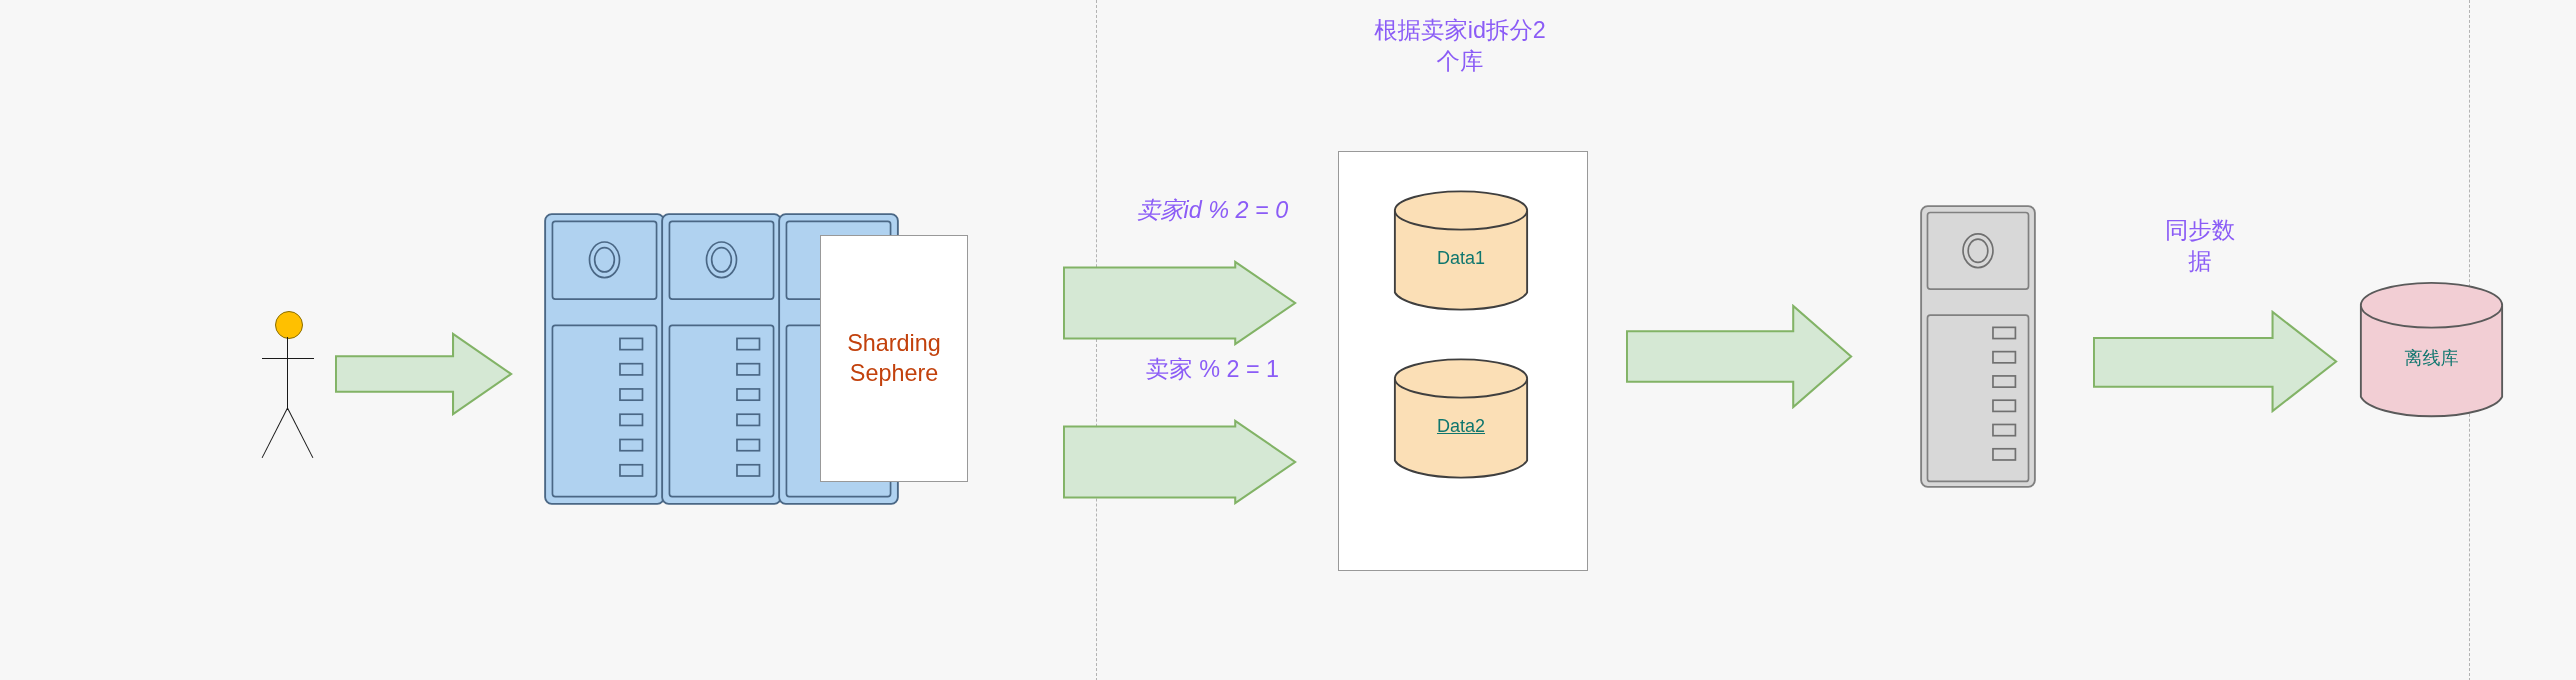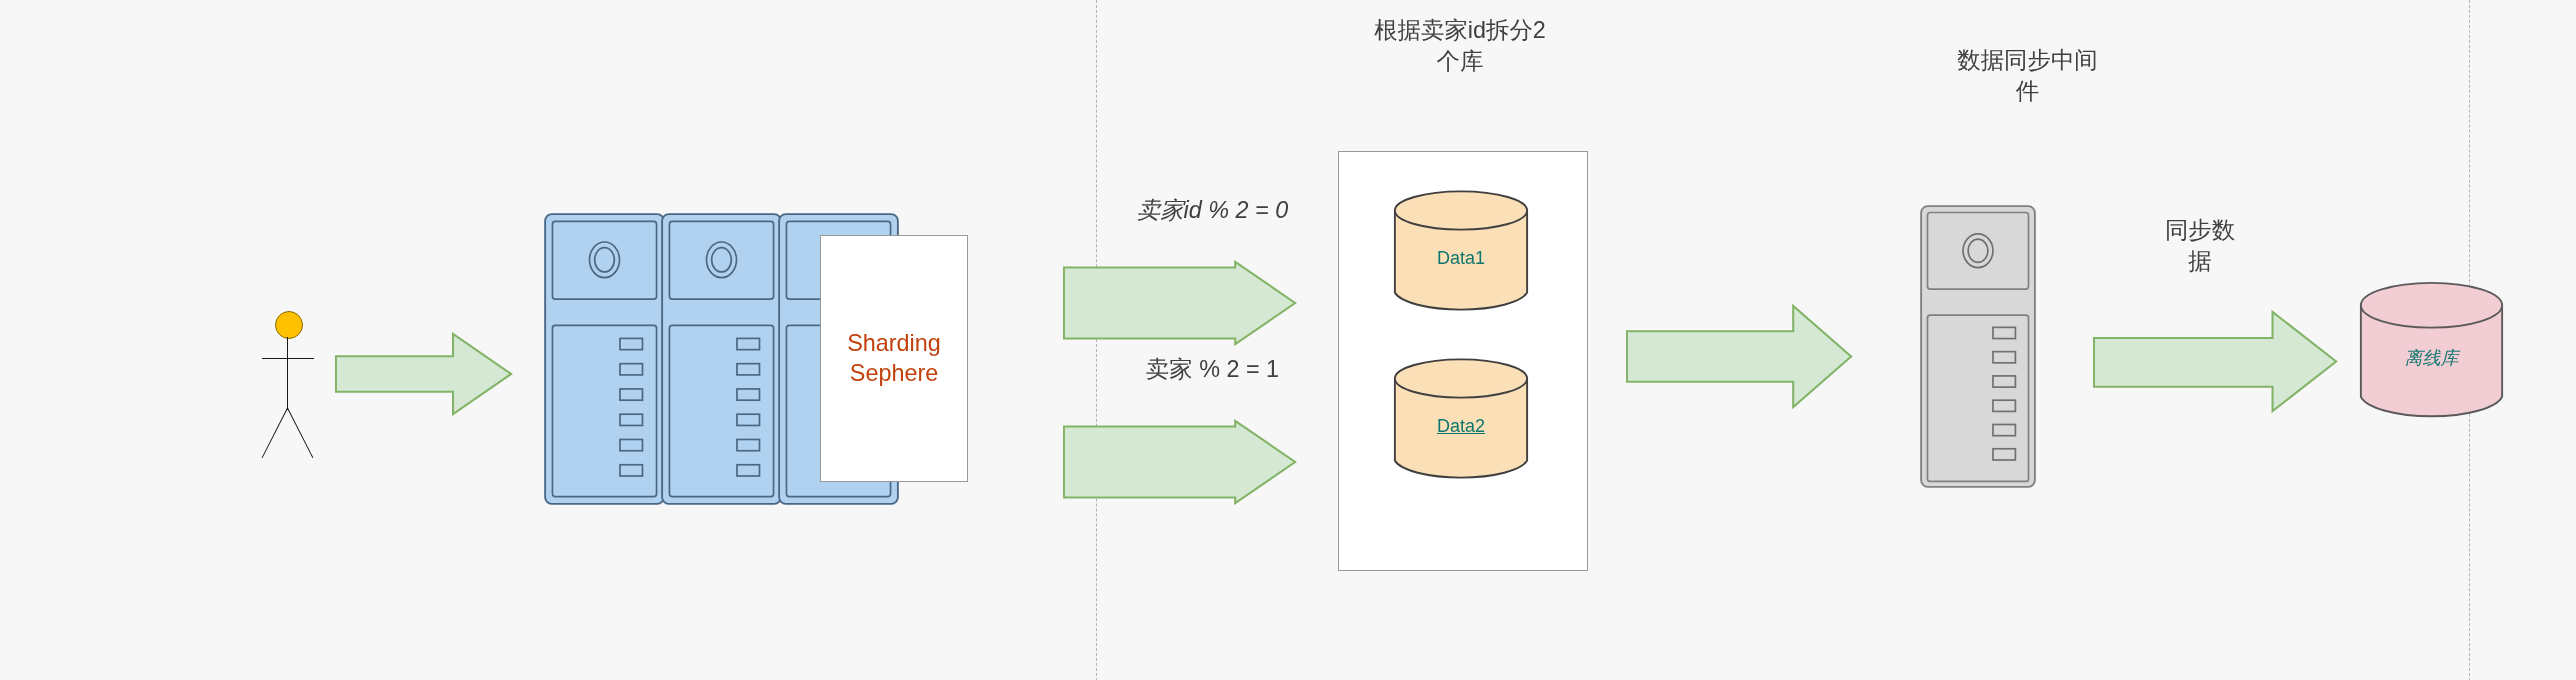--- a/index.html
+++ b/index.html
@@ -97,21 +97,21 @@
     position: absolute;
     left: 0; right: 0;
     text-align: center;
     color: #0f766e;
     font-size: 18px;
   }
 
   
   .lbl {
     position: absolute;
-    color: #404040;
+    color: #8b5cf6;
     text-align: center;
     font-size: 23.4px;
     line-height: 1.32;
     white-space: pre-line;
   }
 </style>
 </head>
 <body>
 
 <div id="canvas">
@@ -220,22 +220,20 @@
     </svg>
     <div class="cyl-label" style="top:58px;text-decoration:underline;">Data2</div>
   </div>
 
   <div class="arrow" style="left:1626px; top:304px; width:227px; height:105px;">
     <svg viewBox="0 0 243 112" preserveAspectRatio="none">
       <polygon points="1,29 179,29 179,2 241,56 179,110 179,83 1,83" fill="#d5e8d4" stroke="#82b366" stroke-width="2.2" stroke-linejoin="miter"></polygon>
     </svg>
   </div>
 
-  <div class="lbl" style="left:1919px; top:45px; width:217px;">数据同步中间
-件</div>
 
   <div class="rack" style="left:1920px; top:205px; width:116px; height:283px;">
     <svg viewBox="0 0 124 303" preserveAspectRatio="none">
       <rect x="1.2" y="1.2" width="121.6" height="300.6" rx="7" ry="7" fill="#d8d8d8" stroke="#808080" stroke-width="2"></rect>
       <rect x="8" y="8" width="108" height="82" rx="3" ry="3" fill="#d8d8d8" stroke="#808080" stroke-width="1.8"></rect>
       <ellipse cx="62" cy="49" rx="16" ry="18" fill="none" stroke="#707070" stroke-width="1.8"></ellipse>
       <ellipse cx="62" cy="49" rx="10.5" ry="12.5" fill="none" stroke="#707070" stroke-width="1.8"></ellipse>
       <rect x="8" y="118" width="108" height="178" rx="3" ry="3" fill="#d8d8d8" stroke="#808080" stroke-width="1.8"></rect>
       <rect x="78" y="131" width="24" height="12" fill="#d8d8d8" stroke="#707070" stroke-width="1.8"></rect>
       <rect x="78" y="157" width="24" height="12" fill="#d8d8d8" stroke="#707070" stroke-width="1.8"></rect>
@@ -247,21 +245,21 @@
   </div>
 
   <div class="lbl" style="left:2116px; top:215px; width:168px;">同步数
 据</div>
   <div class="arrow" style="left:2093px; top:310px; width:245px; height:103px;">
     <svg viewBox="0 0 262 110" preserveAspectRatio="none">
       <polygon points="1,30 192,30 192,2 260,55 192,108 192,82 1,82" fill="#d5e8d4" stroke="#82b366" stroke-width="2.2" stroke-linejoin="miter"></polygon>
     </svg>
   </div>
 
-  <div class="cyl" style="left:2359px; top:281px; width:145px; height:140px;font-style:italic;">
+  <div class="cyl" style="left:2359px; top:281px; width:145px; height:140px;">
     <svg viewBox="0 0 155 150" preserveAspectRatio="none">
       <path d="M2,26 L2,124 A 76.5 25 0 0 0 153,124 L153,26 Z" fill="#f2ced4" stroke="#5a5a5a" stroke-width="2"></path>
       <ellipse cx="77.5" cy="26" rx="75.5" ry="24" fill="#f2ced4" stroke="#5a5a5a" stroke-width="2"></ellipse>
     </svg>
     <div class="cyl-label" style="top:65px;">离线库</div>
   </div>
 
 </div>
 
 

